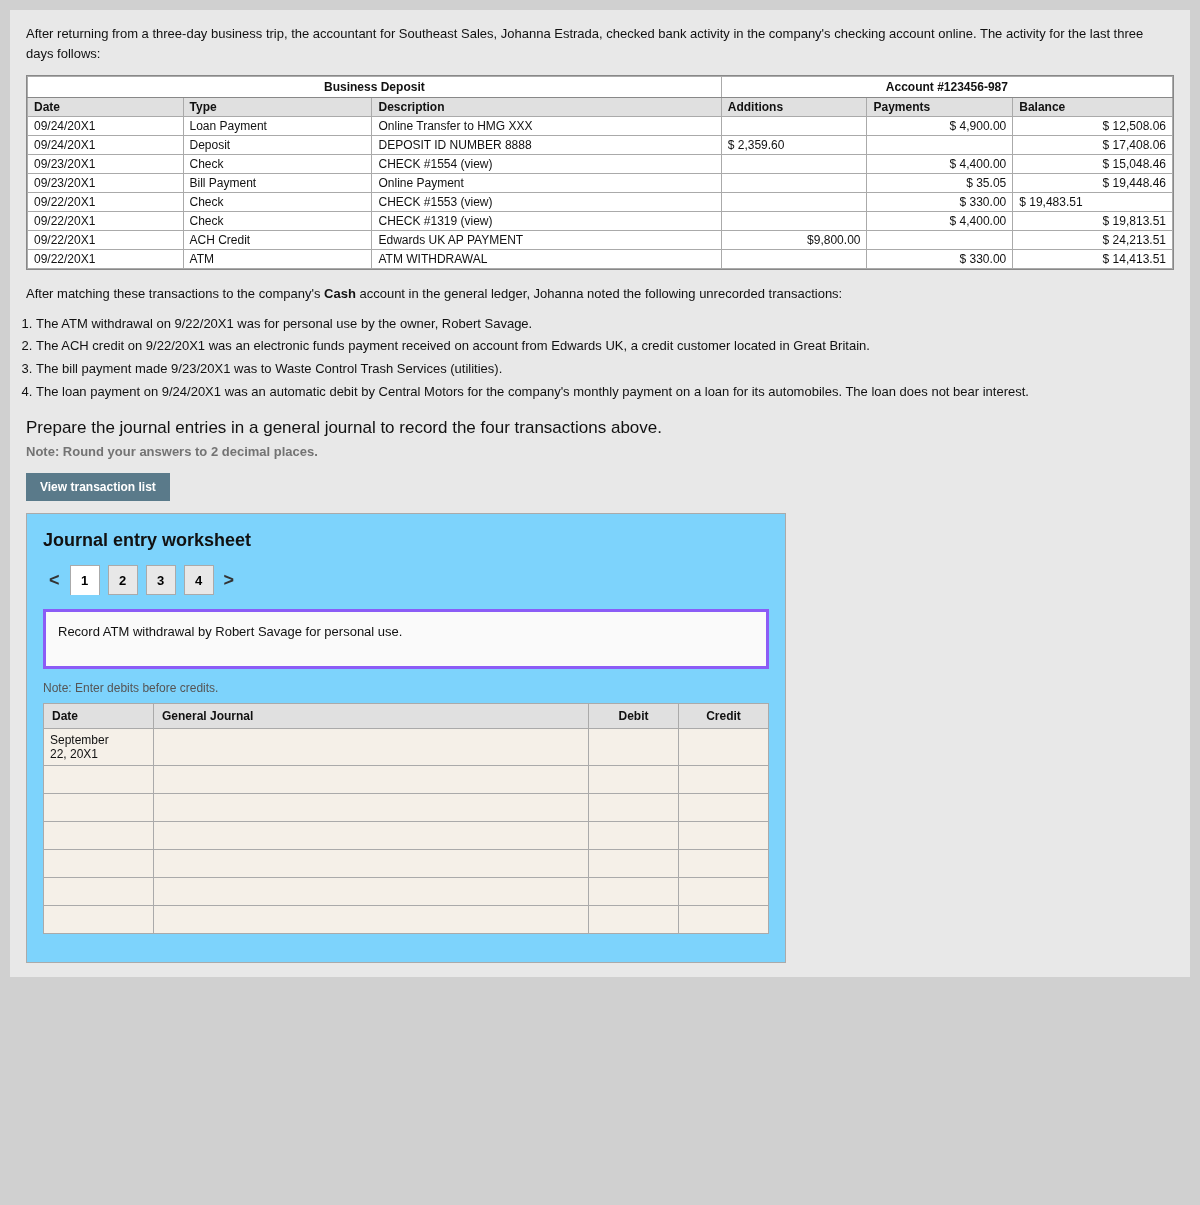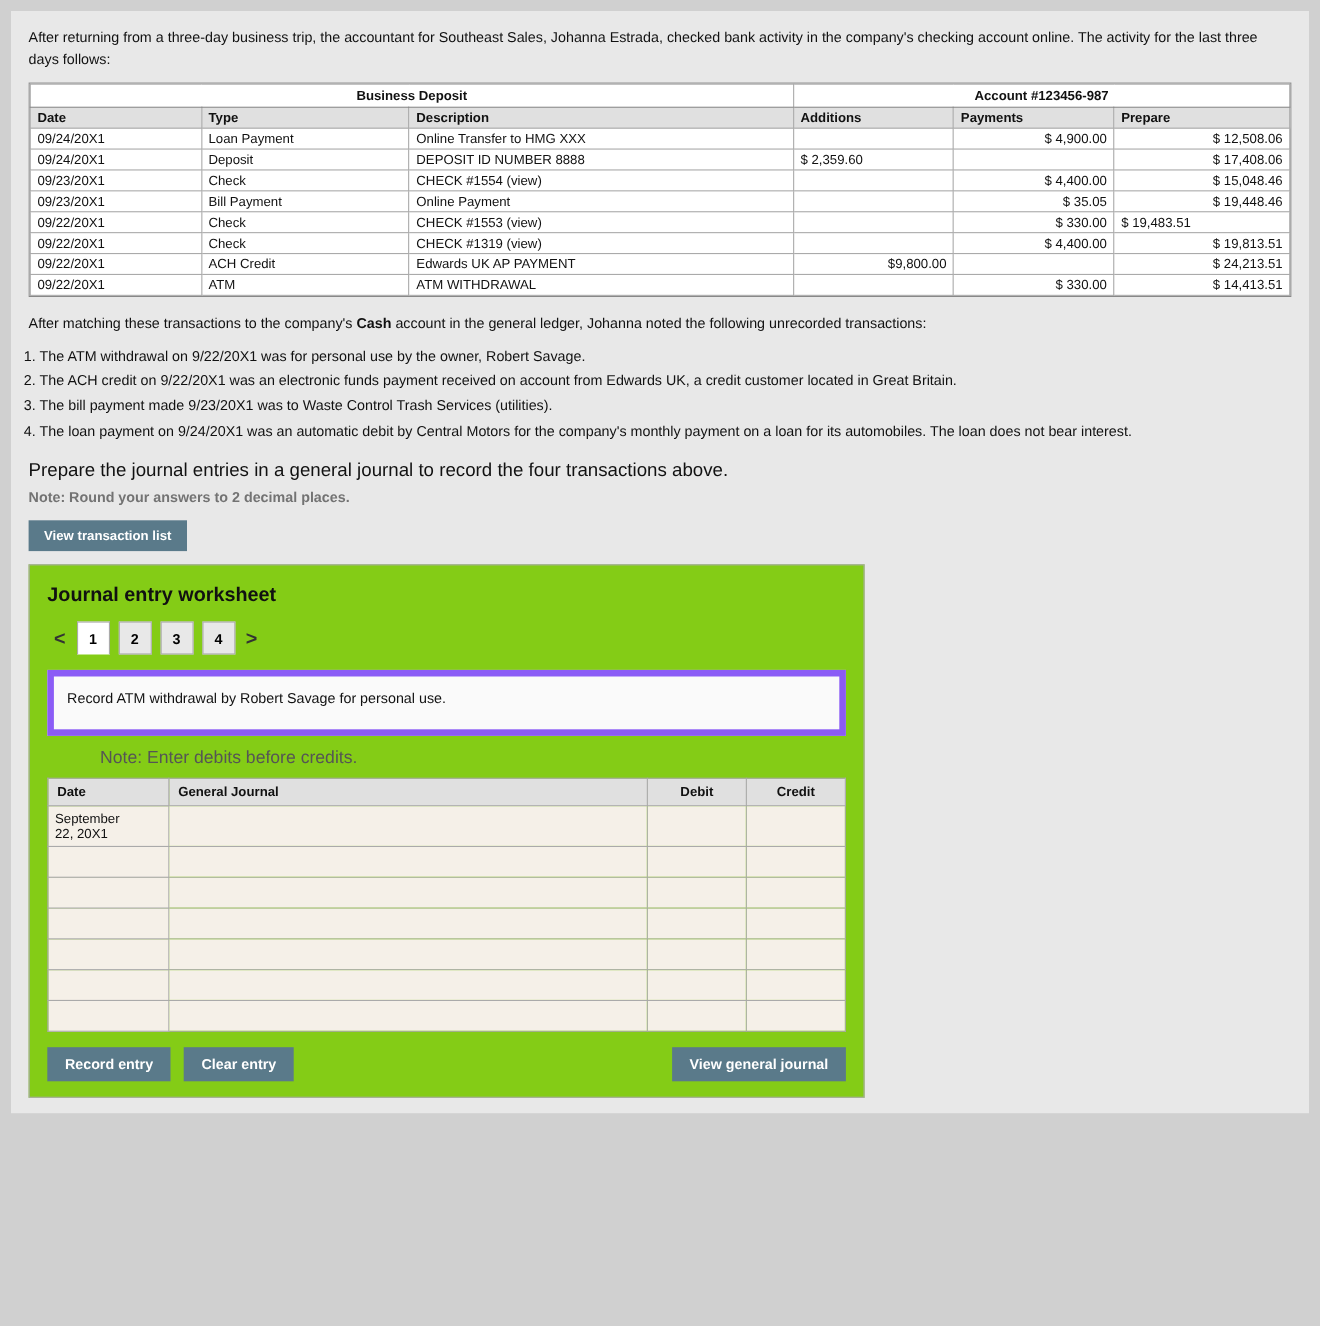--- a/index.html
+++ b/index.html
@@ -80,21 +80,21 @@
       background: #5a7a8a;
       color: #fff;
       padding: 7px 14px;
       font-size: 12px;
       font-weight: bold;
       cursor: pointer;
       border: none;
       margin-bottom: 12px;
     }
     .worksheet-box {
-      background: #84cc16;
+      background: #7dd3fc;
       border: 1px solid #aaa;
       padding: 16px 16px 14px;
       max-width: 760px;
     }
     .worksheet-title {
       font-size: 18px;
       font-weight: bold;
       margin-bottom: 14px;
     }
     .tab-nav {
@@ -124,32 +124,31 @@
       cursor: pointer;
       margin: 0 4px;
       font-weight: bold;
     }
     .tab-btn.active {
       background: #fff;
       border-bottom: none;
       font-weight: bold;
     }
     .description-box {
-      border: 6px solid #8b5cf6;
+      border: 3px solid #8b5cf6;
       padding: 12px;
       background: #fafafa;
       margin-bottom: 12px;
       font-size: 13px;
       min-height: 60px;
     }
     .note-debits {
-      font-size: 16px;
+      font-size: 12px;
       color: #555;
       margin-bottom: 8px;
-      margin-left: 48px;
     }
     .journal-table {
       width: 100%;
       border-collapse: collapse;
       font-size: 12px;
       margin-bottom: 14px;
     }
     .journal-table th {
       background: #e0e0e0;
       border: 1px solid #aaa;
@@ -228,21 +227,21 @@
         <tr class="title-row">
           <td colspan="3">Business Deposit</td>
           <td colspan="3">Account #123456-987</td>
         </tr>
         <tr class="header-row">
           <th>Date</th>
           <th>Type</th>
           <th>Description</th>
           <th>Additions</th>
           <th>Payments</th>
-          <th>Prepare</th>
+          <th>Balance</th>
         </tr>
 
       <tr>
             <td>09/24/20X1</td>
             <td>Loan Payment</td>
             <td>Online Transfer to HMG XXX</td>
             <td style="text-align: right;"></td>
             <td style="text-align: right;">$ 4,900.00</td>
             <td style="text-align: right;">$ 12,508.06</td>
           </tr>
@@ -389,19 +388,14 @@
           </tr>
           <tr>
             <td class="date-cell"></td>
             <td><input type="text" style=""></td>
             <td><input type="text" style=""></td>
             <td><input type="text" style=""></td>
           </tr>
         </tbody>
     </table>
 
-    <div class="btn-row">
-      <button class="btn-record">Record entry</button>
-      <button class="btn-clear">Clear entry</button>
-      <button class="btn-view-journal">View general journal</button>
-    </div>
   </div>
 </div>
 
 </body></html>

